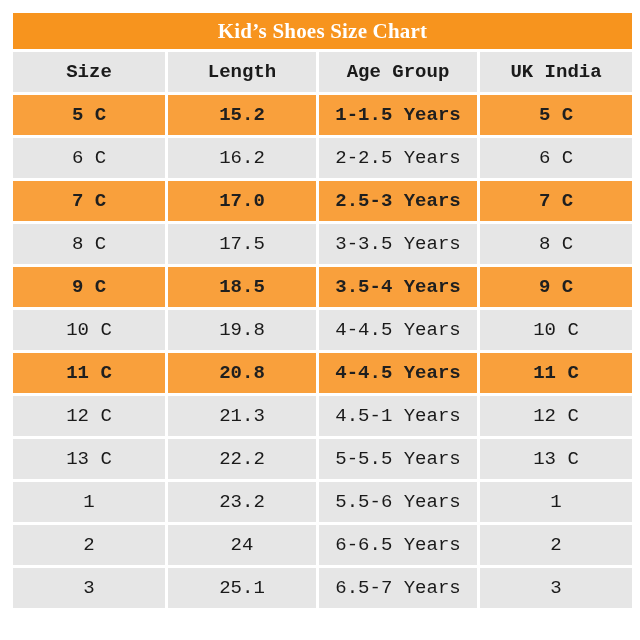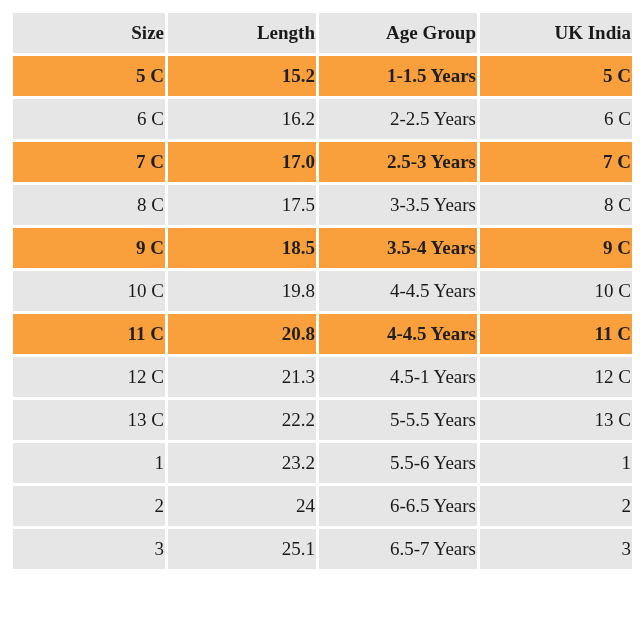--- a/index.html
+++ b/index.html
@@ -27,24 +27,25 @@
   .title-cell {
     background: #F7941E;
     color: #ffffff;
     font-weight: bold;
     font-size: 21px;
     text-align: center;
     height: 34px;
     letter-spacing: 0.2px;
   }
   td.cell {
-    text-align: right;
+    text-align: center;
     height: 38px;
     font-size: 19px;
     color: #1a1a1a;
+    font-family: Liberation Mono, monospace;
   }
   td.header {
     background: #E6E6E6;
     font-weight: bold;
     font-size: 19px;
   }
   td.plain {
     background: #E6E6E6;
   }
   td.hl {
@@ -63,20 +64,23 @@
 
 <div class="chart-wrap">
   <table class="size-chart">
     <colgroup>
       <col class="c1">
         <col class="c2">
         <col class="c3">
         <col class="c4">
     </colgroup>
     <tbody>
+      <tr>
+        <td class="title-cell" colspan="4">Kid’s Shoes Size Chart</td>
+      </tr>
       <tr>
         <td class="cell header">Size</td>
         <td class="cell header">Length</td>
         <td class="cell header">Age Group</td>
         <td class="cell header">UK India</td>
       </tr>
 
     <tr>
           <td class="cell hl">5 C</td>
           <td class="cell hl">15.2</td>

